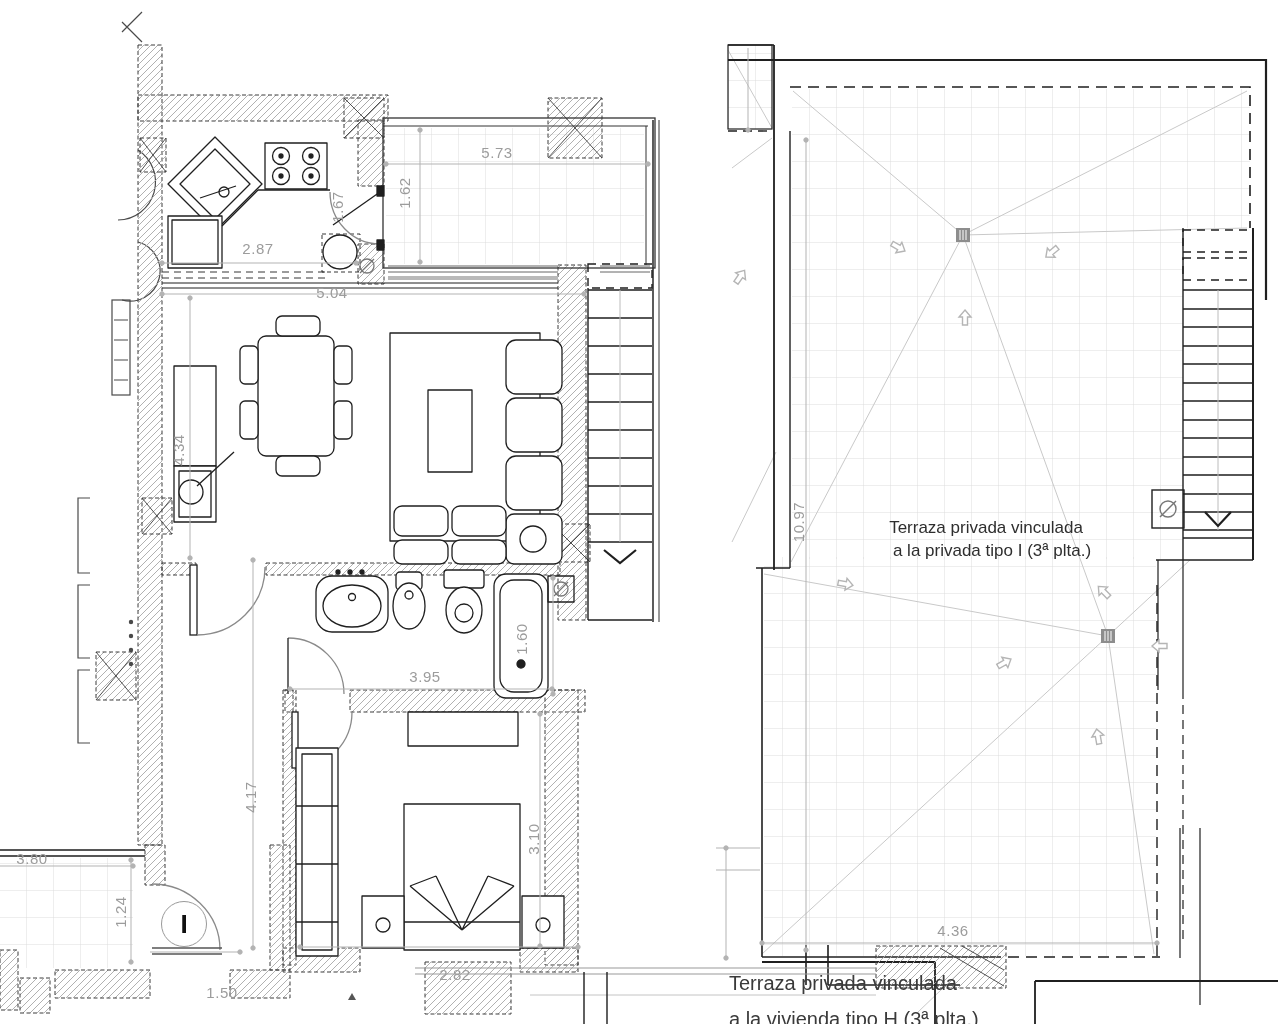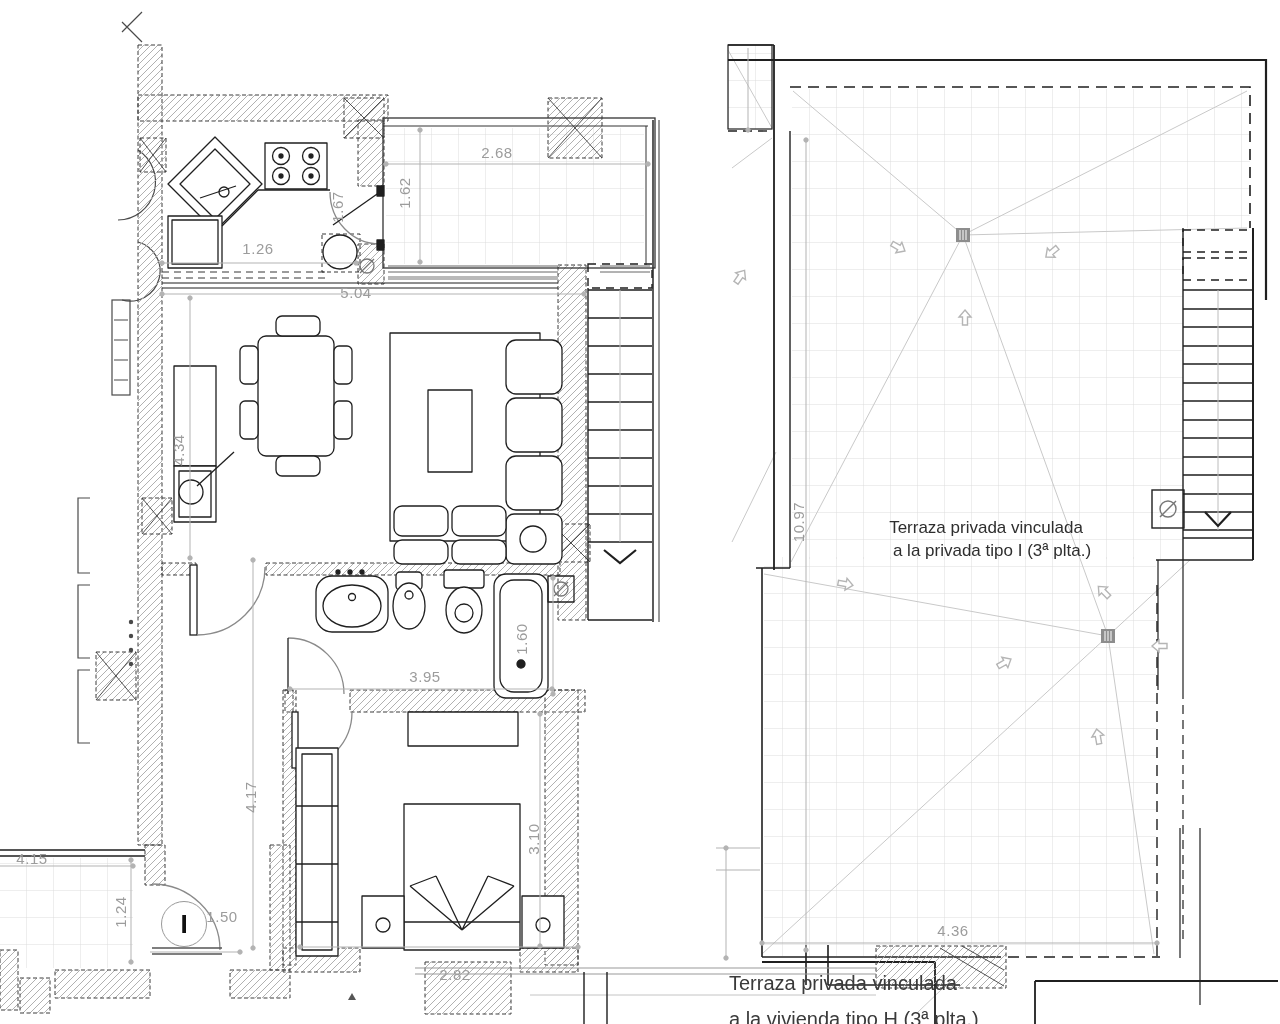--- a/index.html
+++ b/index.html
@@ -385,34 +385,34 @@
     <line x1="726" y1="848" x2="726" y2="958"></line>
         <circle cx="726" cy="848" r="2.2"></circle>
         <circle cx="726" cy="958" r="2.2"></circle>
     <line x1="716" y1="848" x2="760" y2="848"></line>
         <line x1="716" y1="870" x2="760" y2="870"></line>
     <line x1="748" y1="48" x2="748" y2="130"></line>
         <circle cx="748" cy="130" r="2.2"></circle>
   </g>
 </svg>
 
-<div class="lbl" style="left:356px;top:292px">5.04</div>
-<div class="lbl" style="left:497px;top:152px">2.68</div>
+<div class="lbl" style="left:332px;top:292px">5.04</div>
+<div class="lbl" style="left:497px;top:152px">5.73</div>
 <div class="lbl rot" style="left:404px;top:193px">1.62</div>
-<div class="lbl" style="left:258px;top:248px">1.26</div>
+<div class="lbl" style="left:258px;top:248px">2.87</div>
 <div class="lbl rot" style="left:337px;top:207px">1.67</div>
 <div class="lbl rot" style="left:178px;top:450px">4.34</div>
 <div class="lbl" style="left:425px;top:676px">3.95</div>
 <div class="lbl rot" style="left:521px;top:639px">1.60</div>
 <div class="lbl rot" style="left:250px;top:797px">4.17</div>
 <div class="lbl rot" style="left:533px;top:839px">3.10</div>
 <div class="lbl" style="left:455px;top:974px">2.82</div>
-<div class="lbl" style="left:222px;top:916px">1.50</div>
+<div class="lbl" style="left:222px;top:992px">1.50</div>
 <div class="lbl rot" style="left:120px;top:912px">1.24</div>
-<div class="lbl" style="left:32px;top:858px">4.15</div>
+<div class="lbl" style="left:32px;top:858px">3.80</div>
 <div class="badge" style="left:184px;top:924px">
       <span>I</span>
     </div>
 
 <div class="lbl rot" style="left:798px;top:522px">10.97</div>
 <div class="lbl" style="left:953px;top:930px">4.36</div>
 
 <div class="txt" style="left:986px;top:528px">Terraza privada vinculada</div>
 <div class="txt" style="left:992px;top:551px">a la privada tipo I (3ª plta.)</div>
 

